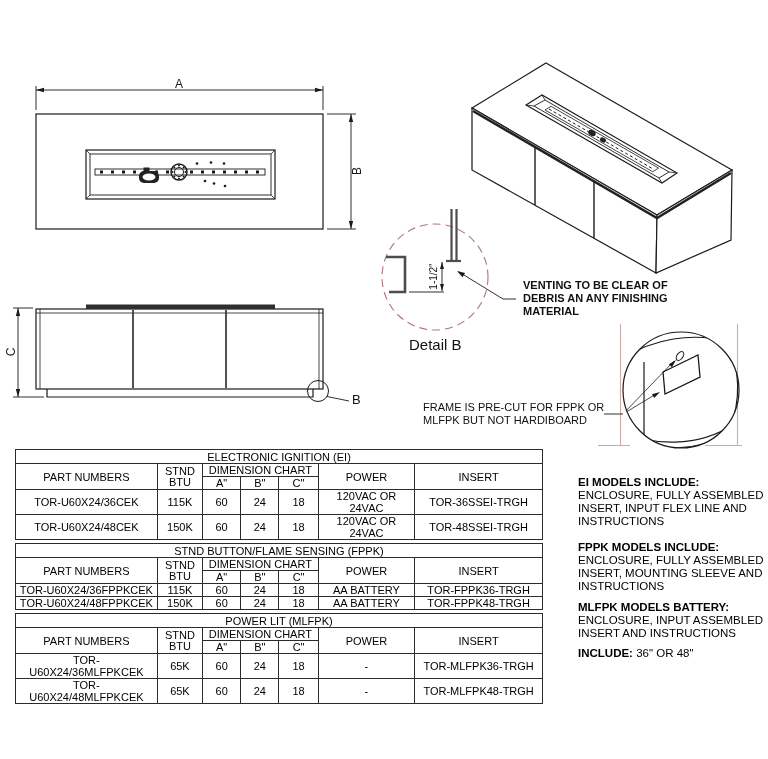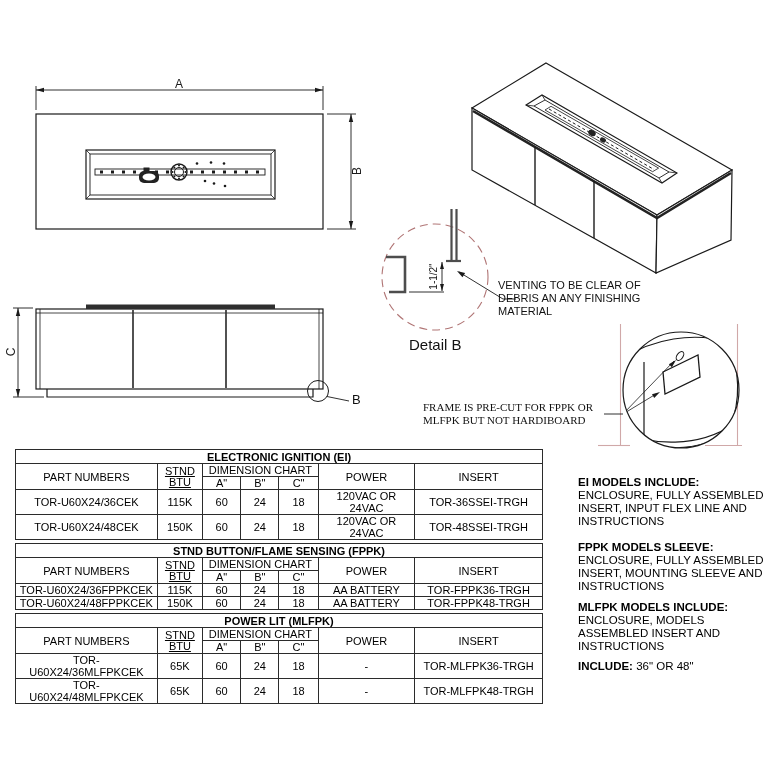--- a/index.html
+++ b/index.html
@@ -17,23 +17,23 @@
              line-height:13px;color:#000;}
   .notes-col p{margin:0 0 13px 0;}
   .notes-col p.m2{margin-bottom:8px;}
   .notes-col p.m3{margin-bottom:7px;}
   .tables-wrap{position:absolute;left:15px;top:449px;width:528px;display:flex;
                flex-direction:column;gap:3px;}
   table.spec{border-collapse:collapse;table-layout:fixed;width:528px;
              font-size:11px;color:#000;}
   table.spec td{border:1px solid #2b2b2b;text-align:center;vertical-align:middle;
                 padding:0 1px;line-height:12px;height:12px;overflow:hidden;}
-  table.spec td.t-title{font-weight:bold;height:13px;}
+  table.spec td.t-title{font-weight:normal;height:13px;}
   table.spec td.hdr{height:11px;}
-  .stnd-cell div{line-height:11px;text-decoration:underline;}
+  .stnd-cell div{line-height:11px;}
 </style>
 </head>
 <body>
 
 <div class="sheet">
 
   <svg width="768" height="759" viewBox="0 0 768 759">
 
     <g stroke="#1a1a1a" fill="none" stroke-width="1.2">
       <rect x="36" y="114" width="287" height="115" fill="#ffffff"></rect>
@@ -202,22 +202,22 @@
       <line x1="604" y1="414" x2="623" y2="414" stroke-width="0.9"></line>
     </g>
   </svg>
 
   <div class="lbl" style="left:175px;top:77px;">A</div>
   <div class="lbl vlabel" style="left:349px;top:164px;width:16px;">B</div>
   <div class="lbl vlabel" style="left:2px;top:345px;width:18px;">C</div>
   <div class="callout-b" style="left:352px;top:392px;">B</div>
   <div class="detail-label" style="left:409px;top:336px;text-align:center;">Detail B</div>
   <div class="vent-dim" style="left:411px;top:271px;">1-1/2"</div>
-  <div class="note-block" style="left:498px;top:279px;width:162px;">VENTING TO BE CLEAR OF DEBRIS AN ANY FINISHING MATERIAL</div>
-  <div class="note-block" style="left:423px;top:401px;width:196px;font-family:Liberation Serif, serif;">FRAME IS PRE-CUT FOR FPPK OR MLFPK BUT NOT HARDIBOARD</div>
+  <div class="note-block" style="left:523px;top:279px;width:162px;font-weight:bold;">VENTING TO BE CLEAR OF DEBRIS AN ANY FINISHING MATERIAL</div>
+  <div class="note-block" style="left:423px;top:401px;width:196px;">FRAME IS PRE-CUT FOR FPPK OR MLFPK BUT NOT HARDIBOARD</div>
 
   <div class="tables-wrap">
 
     <table class="spec">
       <colgroup>
           <col style="width:141px">
           <col style="width:45px">
           <col style="width:38px">
           <col style="width:38px">
           <col style="width:39px">
@@ -360,18 +360,18 @@
         <td>18</td>
         <td>-</td>
         <td>TOR-MLFPK48-TRGH</td>
           </tr>
     </tbody>
       </table>
   </div>
 
   <div class="notes-col">
     <p><b>EI MODELS INCLUDE:</b><span> ENCLOSURE, FULLY ASSEMBLED INSERT, INPUT FLEX LINE AND INSTRUCTIONS</span></p>
-    <p class="m2"><b>FPPK MODELS SLEEVE:</b><span> ENCLOSURE, FULLY ASSEMBLED INSERT, MOUNTING SLEEVE AND INSTRUCTIONS</span></p>
-    <p class="m3"><b>MLFPK MODELS INCLUDE:</b><span> ENCLOSURE, MODELS ASSEMBLED INSERT AND INSTRUCTIONS</span></p>
+    <p class="m2"><b>FPPK MODELS INCLUDE:</b><span> ENCLOSURE, FULLY ASSEMBLED INSERT, MOUNTING SLEEVE AND INSTRUCTIONS</span></p>
+    <p class="m3"><b>MLFPK MODELS BATTERY:</b><span> ENCLOSURE, INPUT ASSEMBLED INSERT AND INSTRUCTIONS</span></p>
     <p><b>INCLUDE:</b><span> 36" OR 48"</span></p>
   </div>
 
 </div>
 
 </body></html>

